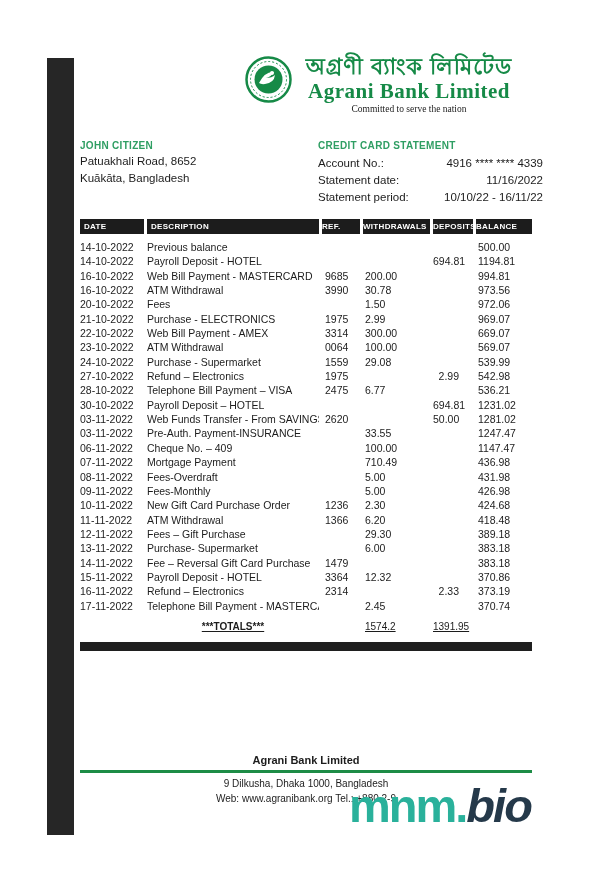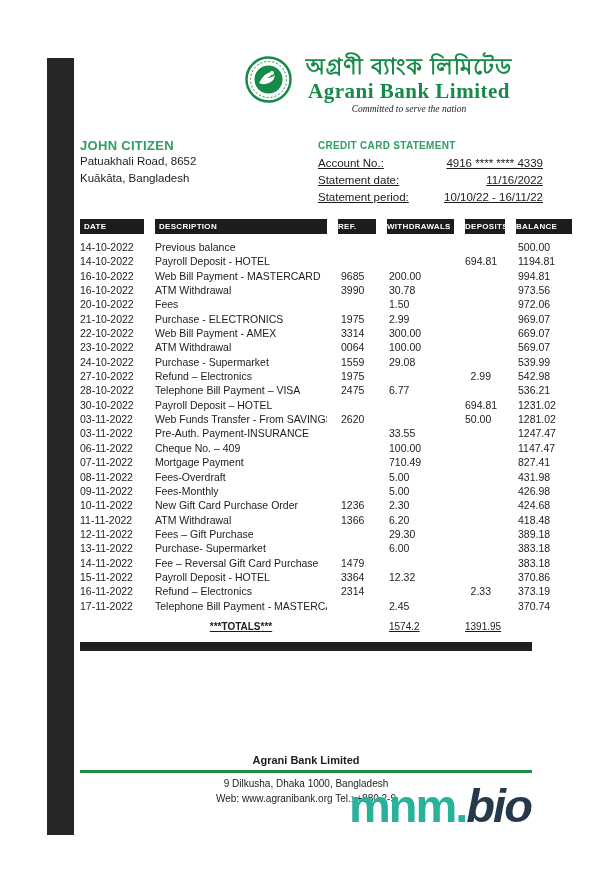--- a/index.html
+++ b/index.html
@@ -8,37 +8,37 @@
     position:relative; width:614px; height:871px; background:#ffffff;
     font-family:"Liberation Sans", sans-serif; color:#1c1c1c; overflow:hidden;
   }
   .spine { position:absolute; left:47px; top:58px; width:27px; height:777px; background:#262626; }
 
   
   .logo { position:absolute; left:245px; top:56px; width:47px; height:47px; }
   .head-text { position:absolute; left:289px; top:54px; width:240px; text-align:center; }
   .bank-name-bn { font-size:22px; font-weight:bold; color:#168a47; line-height:26px; letter-spacing:1px; }
   .bank-name-en { font-family:"Liberation Serif", serif; font-size:21px; font-weight:bold; color:#168a47; line-height:22px; letter-spacing:0.5px; }
-  .tagline { font-family:"Liberation Serif", serif; font-style:italic; font-size:9.5px; color:#222; line-height:12px; margin-top:1px; }
+  .tagline { font-family:"Liberation Serif", serif; font-size:9.5px; color:#222; line-height:12px; margin-top:1px; }
 
   
   .customer { position:absolute; left:80px; top:139px; }
-  .customer-name { font-size:13px; font-weight:bold; color:#2f9e63; letter-spacing:0.3px; line-height:14px; }
+  .customer-name { font-size:10px; font-weight:bold; color:#2f9e63; letter-spacing:0.3px; line-height:14px; }
   .customer-line { font-size:11.5px; color:#1c1c1c; line-height:17px; }
   .stmt { position:absolute; left:318px; top:139px; width:225px; }
   .stmt-title { font-size:10px; font-weight:bold; color:#2f9e63; letter-spacing:0.3px; line-height:14px; margin-bottom:2px; }
-  .stmt-row { display:flex; justify-content:space-between; font-size:11.5px; line-height:17px;text-decoration:underline; }
+  .stmt-row { display:flex; justify-content:space-between; font-size:11.5px; line-height:17px; }
   .stmt-row .val { text-align:right; }
 
   
   .table { position:absolute; left:80px; top:219px; width:452px; }
   .thead, .trow, .totrow {
     display:grid;
     grid-template-columns:64px 172px 38px 67px 40px 56px;
-    column-gap:11px;
+    column-gap:3px;
   }
   .thead .hcell {
     background:#1c1c1c; color:#ffffff; font-size:8px; font-weight:bold;
     letter-spacing:0.3px; height:15px; line-height:15px; white-space:nowrap; overflow:hidden;
   }
   .h-date, .h-desc { text-align:left; padding-left:4px; }
   .h-ref, .h-wd, .h-dep, .h-bal { text-align:left; }
   .tbody { margin-top:6px; }
   .trow .cell { font-size:10.5px; line-height:14.35px; white-space:nowrap; overflow:hidden; }
   .c-date { text-align:left; }
@@ -237,21 +237,21 @@
           <div class="cell c-wd">100.00</div>
           <div class="cell c-dep"></div>
           <div class="cell c-bal">1147.47</div>
         </div>
         <div class="trow">
           <div class="cell c-date">07-11-2022</div>
           <div class="cell c-desc">Mortgage Payment</div>
           <div class="cell c-ref"></div>
           <div class="cell c-wd">710.49</div>
           <div class="cell c-dep"></div>
-          <div class="cell c-bal">827.41</div>
+          <div class="cell c-bal">436.98</div>
         </div>
         <div class="trow">
           <div class="cell c-date">08-11-2022</div>
           <div class="cell c-desc">Fees-Overdraft</div>
           <div class="cell c-ref"></div>
           <div class="cell c-wd">5.00</div>
           <div class="cell c-dep"></div>
           <div class="cell c-bal">431.98</div>
         </div>
         <div class="trow">

